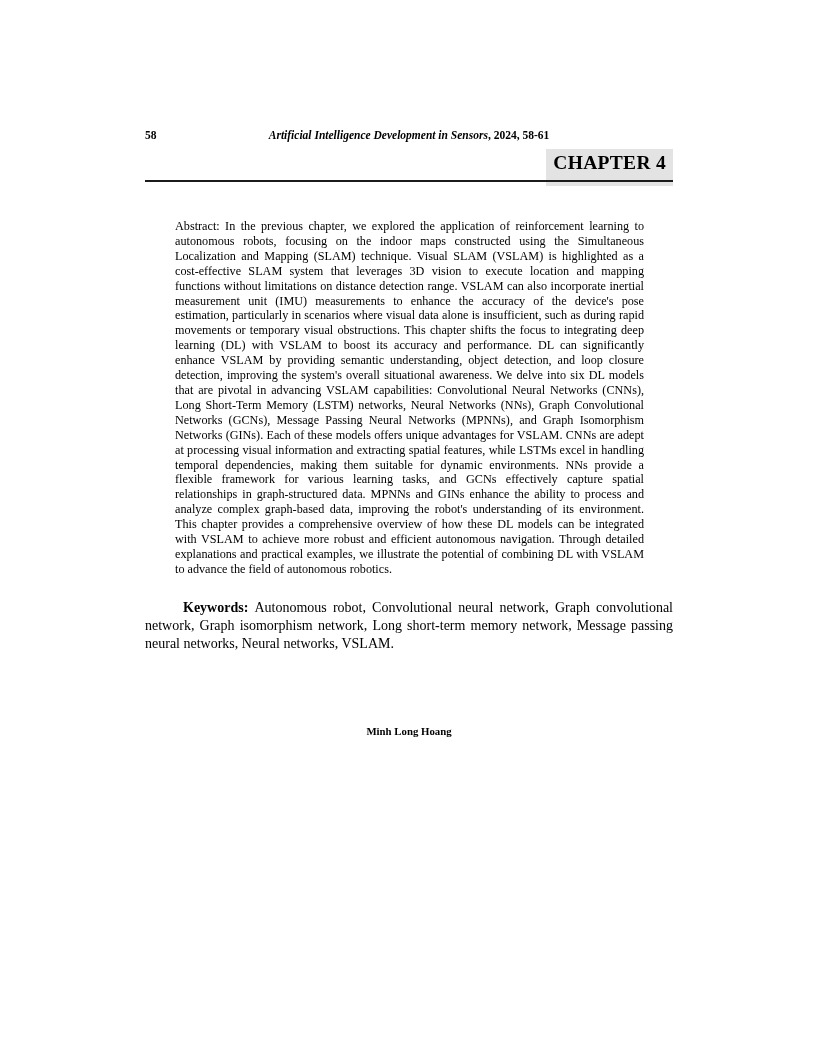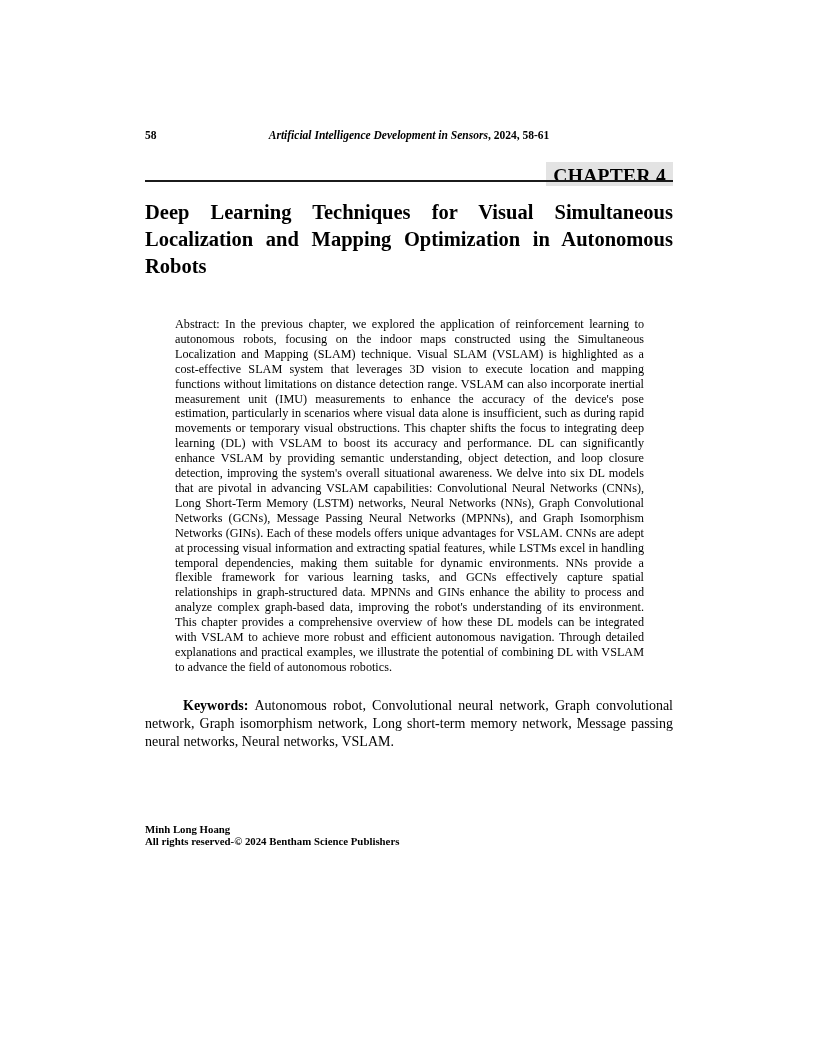--- a/index.html
+++ b/index.html
@@ -50,21 +50,21 @@
   }
   .chapter-badge {
     position: absolute;
     right: 0;
     bottom: -4px;
     z-index: 1;
     background: #e3e3e3;
     font-weight: bold;
     font-size: 19.5px;
     line-height: 1;
-    padding: 4px 7px 1px 7px;
+    padding: 4px 7px 14px 7px;
     letter-spacing: 0.3px;
     white-space: nowrap;
   }
 
   
   .chapter-title {
     margin: 17px 0 0 0;
     font-size: 20.5px;
     line-height: 27px;
     font-weight: bold;
@@ -89,20 +89,21 @@
     font-size: 14px;
     line-height: 18px;
     text-align: justify;
     text-align-last: left;
   }
   .keywords .label { font-weight: bold; margin-left: 38px; }
 
   
   .footer-credit {
     margin-top: 72px;
+    text-align: center;
     font-size: 10.8px;
     line-height: 12.6px;
     font-weight: bold;
   }
 </style>
 </head>
 <body>
 
 <div class="page">
 
@@ -110,30 +111,28 @@
     <span class="page-num">58</span>
     <span class="running-title"><em>Artificial Intelligence Development in Sensors</em><span>, 2024, 58-61</span></span>
     <span></span>
   </header>
 
   <div class="chapter-line">
     <span class="chapter-badge">CHAPTER 4</span>
     <span class="chapter-rule"></span>
   </div>
 
-  <h1 class="chapter-title">Deep Learning Techniques for Visual Simultaneous Localization and Mapping Optimization in Autonomous Robots</h1>
 
   <section class="abstract">
     <span class="label">Abstract: </span>
     <span>In the previous chapter, we explored the application of reinforcement learning to autonomous robots, focusing on the indoor maps constructed using the Simultaneous Localization and Mapping (SLAM) technique. Visual SLAM (VSLAM) is highlighted as a cost-effective SLAM system that leverages 3D vision to execute location and mapping functions without limitations on distance detection range. VSLAM can also incorporate inertial measurement unit (IMU) measurements to enhance the accuracy of the device's pose estimation, particularly in scenarios where visual data alone is insufficient, such as during rapid movements or temporary visual obstructions. This chapter shifts the focus to integrating deep learning (DL) with VSLAM to boost its accuracy and performance. DL can significantly enhance VSLAM by providing semantic understanding, object detection, and loop closure detection, improving the system's overall situational awareness. We delve into six DL models that are pivotal in advancing VSLAM capabilities: Convolutional Neural Networks (CNNs), Long Short-Term Memory (LSTM) networks, Neural Networks (NNs), Graph Convolutional Networks (GCNs), Message Passing Neural Networks (MPNNs), and Graph Isomorphism Networks (GINs). Each of these models offers unique advantages for VSLAM. CNNs are adept at processing visual information and extracting spatial features, while LSTMs excel in handling temporal dependencies, making them suitable for dynamic environments. NNs provide a flexible framework for various learning tasks, and GCNs effectively capture spatial relationships in graph-structured data. MPNNs and GINs enhance the ability to process and analyze complex graph-based data, improving the robot's understanding of its environment. This chapter provides a comprehensive overview of how these DL models can be integrated with VSLAM to achieve more robust and efficient autonomous navigation. Through detailed explanations and practical examples, we illustrate the potential of combining DL with VSLAM to advance the field of autonomous robotics.</span>
   </section>
 
   <p class="keywords">
     <span class="label">Keywords: </span>
     <span>Autonomous robot, Convolutional neural network, Graph convolutional network, Graph isomorphism network, Long short-term memory network, Message passing neural networks, Neural networks, VSLAM.</span>
   </p>
 
   <footer class="footer-credit">
     <div>Minh Long Hoang</div>
-    <div>All rights reserved-© 2024 Bentham Science Publishers</div>
   </footer>
 
 </div>
 
 </body></html>

